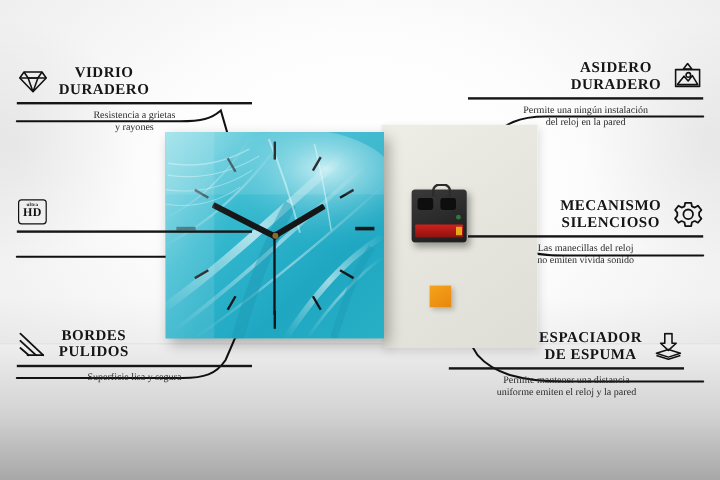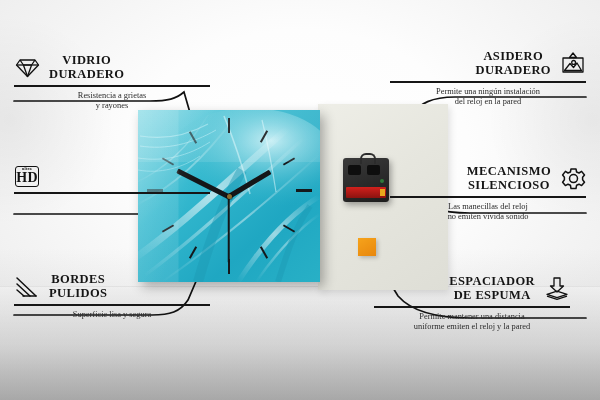--- a/index.html
+++ b/index.html
@@ -58,21 +58,21 @@
   .head{display:flex;align-items:center;gap:9px;}
   .callout.right .head{flex-direction:row-reverse;}
   .htext{font-size:12.5px;line-height:13.5px;font-weight:bold;color:#151515;letter-spacing:.4px;}
   .rule{height:1.6px;background:#161616;margin:4px 0 4px 0;width:100%;}
   .desc{font-size:8.4px;line-height:10.5px;color:#2a2a2a;}
   .ico{width:26px;height:24px;flex:0 0 26px;display:flex;align-items:center;justify-content:center;}
   .ico svg{display:block;}
   .hdbox{width:22px;height:19px;border:1.6px solid #111;border-radius:3px;
     display:flex;flex-direction:column;align-items:center;justify-content:center;line-height:1;}
   .hdbox .u{font-size:4.2px;font-weight:bold;letter-spacing:.2px;color:#111;}
-  .hdbox .h{font-size:14px;font-weight:bold;letter-spacing:.3px;color:#111;margin-top:.5px;}
+  .hdbox .h{font-size:10px;font-weight:bold;letter-spacing:.3px;color:#111;margin-top:.5px;}
 </style>
 </head>
 <body>
 
 <div id="stage">
   <div class="floor"></div>
   <div class="floorline"></div>
   <div class="vig"></div>
 
   <svg class="lines" viewBox="0 0 600 400" fill="none">

